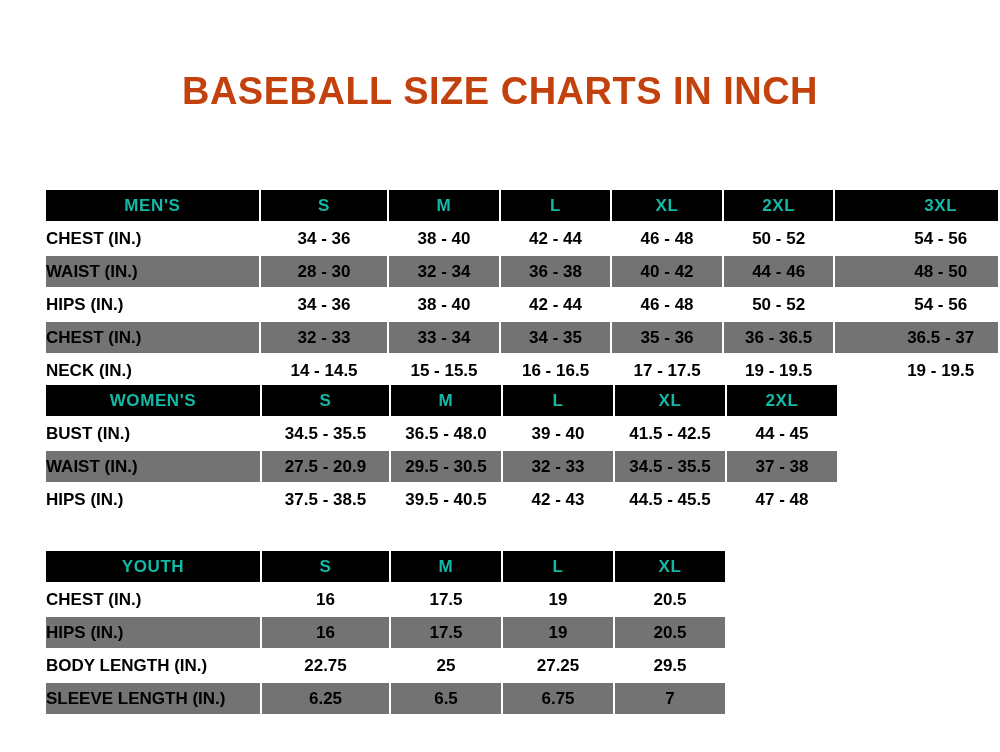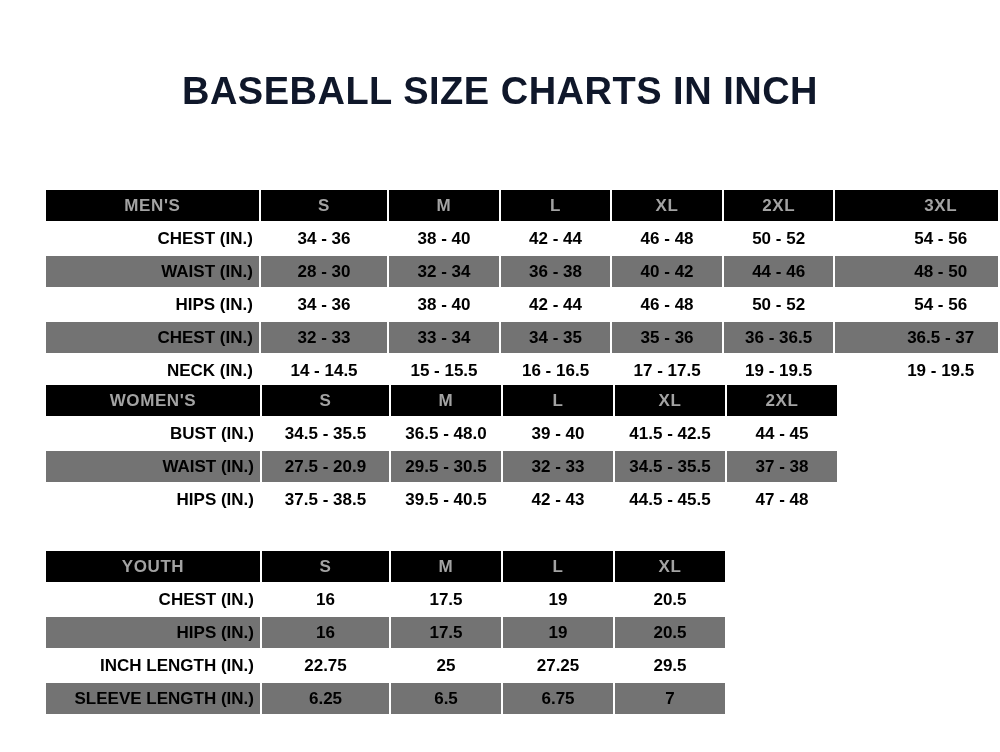--- a/index.html
+++ b/index.html
@@ -22,21 +22,21 @@
   }
   .title {
     position: absolute;
     top: 70px;
     left: 0;
     width: 1000px;
     text-align: center;
     font-size: 38px;
     font-weight: bold;
     letter-spacing: 0.5px;
-    color: #0f172a;
+    color: #c2410c;
   }
   .chart-block {
     position: absolute;
     left: 44px;
   }
   #mens-block { top: 188px; }
   #womens-block { top: 383px; }
   #youth-block { top: 549px; }
 
   table.size-table {
@@ -48,36 +48,36 @@
     border: 2px solid #ffffff;
     text-align: center;
     vertical-align: middle;
     font-weight: bold;
     padding: 0;
     height: 31px;
     white-space: nowrap;
   }
   table.size-table thead th {
     background: #000000;
-    color: #a3a3a3;
+    color: #14b8a6;
     font-size: 17px;
     letter-spacing: 0.6px;
   }
   table.size-table thead th.rowlabel-head {
     text-align: center;
   }
   table.size-table tbody td {
     background: #ffffff;
     color: #000000;
   }
   table.size-table tbody tr.alt td {
     background: #737373;
   }
   table.size-table tbody td.rowlabel {
-    text-align: right;
+    text-align: left;
     padding-right: 6px;
   }
   
   #mens-table .c0 { width: 208px; }
   #mens-table .c1 { width: 127px; }
   #mens-table .c2 { width: 110px; }
   #mens-table .c3 { width: 110px; }
   #mens-table .c4 { width: 110px; }
   #mens-table .c5 { width: 110px; }
   #mens-table .c6 { width: 115px; padding-left: 48px; }
@@ -226,21 +226,21 @@
           <td class="c4">20.5</td>
         </tr>
         <tr class="alt">
           <td class="c0 rowlabel">HIPS (IN.)</td>
           <td class="c1">16</td>
           <td class="c2">17.5</td>
           <td class="c3">19</td>
           <td class="c4">20.5</td>
         </tr>
         <tr>
-          <td class="c0 rowlabel">INCH LENGTH (IN.)</td>
+          <td class="c0 rowlabel">BODY LENGTH (IN.)</td>
           <td class="c1">22.75</td>
           <td class="c2">25</td>
           <td class="c3">27.25</td>
           <td class="c4">29.5</td>
         </tr>
         <tr class="alt">
           <td class="c0 rowlabel">SLEEVE LENGTH (IN.)</td>
           <td class="c1">6.25</td>
           <td class="c2">6.5</td>
           <td class="c3">6.75</td>

